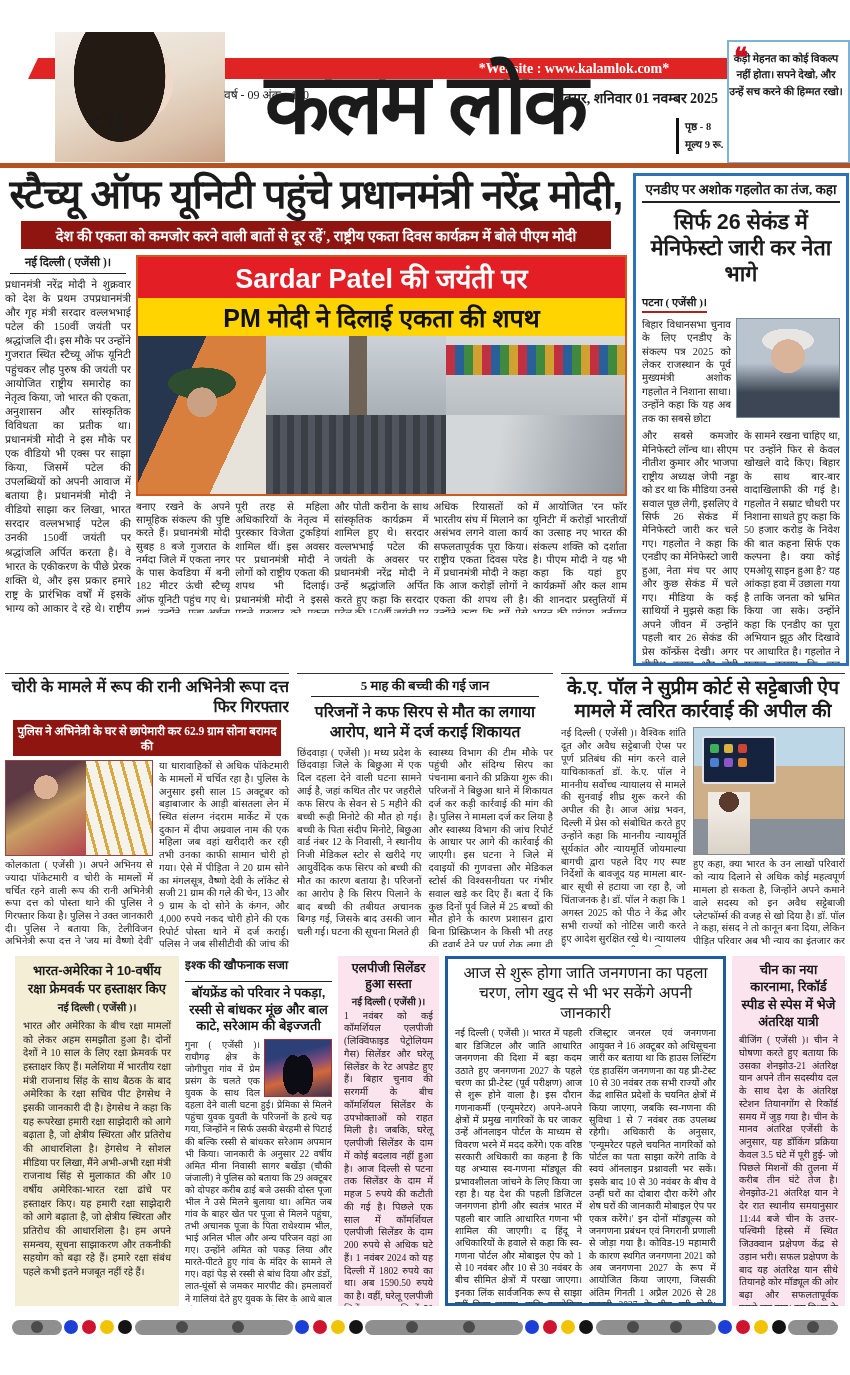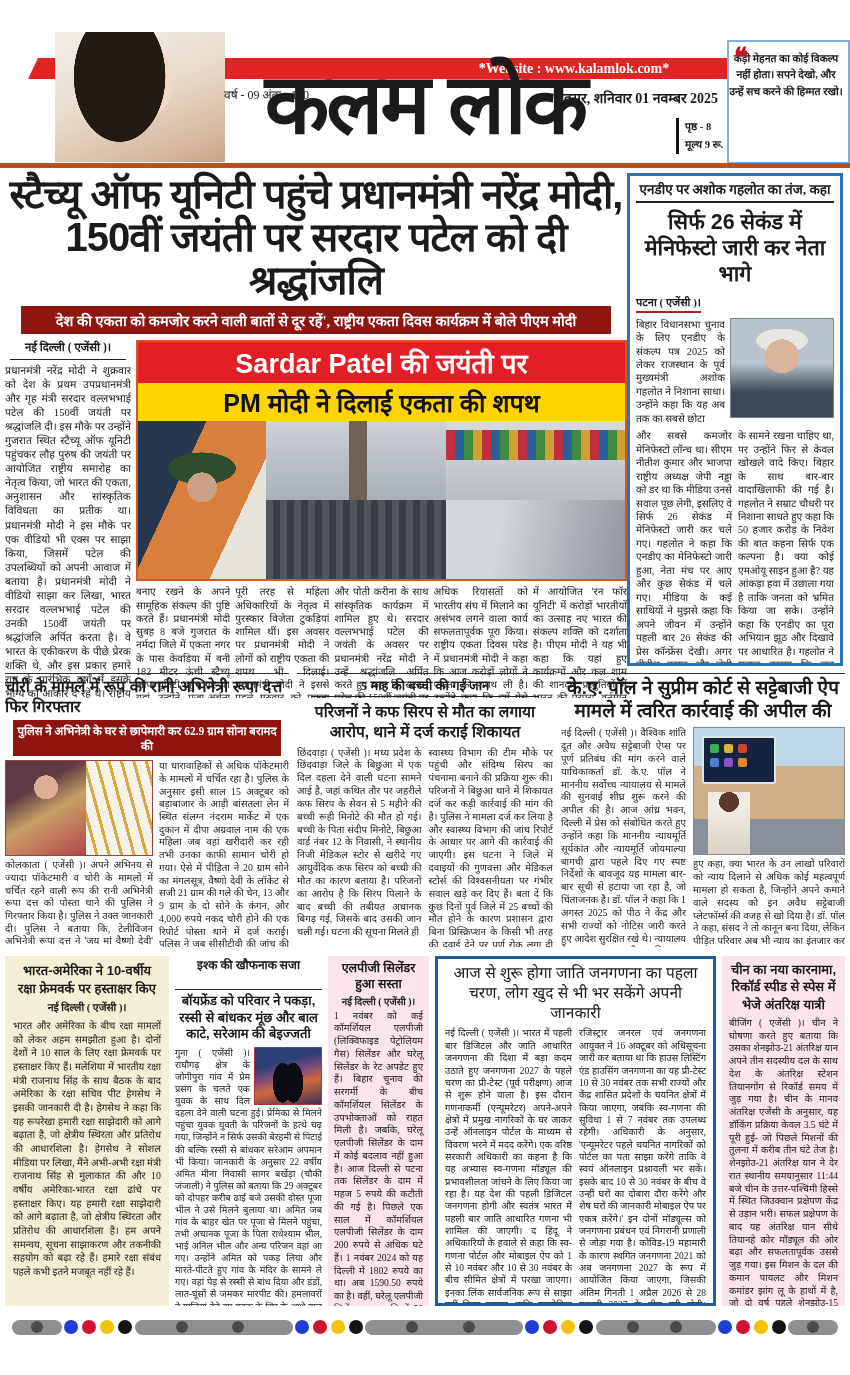--- a/index.html
+++ b/index.html
@@ -57,40 +57,40 @@
      linear-gradient(#ccd2d7,#a9b0b6);}
   .ph-crowd{background:repeating-linear-gradient(90deg,#51565e 0 7px,#3a3e45 7px 14px),
             linear-gradient(#3b3f46,#23262b);}
   .ph-parade{background:
      repeating-linear-gradient(90deg,#c03040 0 9px,#2a6099 9px 18px,#3f8a3f 18px 27px,#d0a030 27px 36px),
      linear-gradient(#d7dbde,#b9bec2);background-size:100% 38%,100% 100%;background-repeat:no-repeat;
      background-position:0 18%,0 0;background-color:#cfd3d6;}
   .ph-road{background:linear-gradient(100deg,#d3d7da 0 30%,#aab0b5 70%,#93999e);}
   .lead-cols{display:flex;gap:5px;margin-top:4px;flex:1;overflow:hidden;}
   .lead-col{flex:1;font-size:10.2px;line-height:1.3;text-align:justify;overflow:hidden;}
-  .gehlot-box{width:216px;flex:none;border:3px solid #2b72bb;padding:4px 6px;
+  .gehlot-box{width:216px;flex:none;margin-left:6px;border:3px solid #2b72bb;padding:4px 6px;
               box-sizing:border-box;overflow:hidden;}
   .gehlot-kicker{font-weight:bold;text-align:center;font-size:13.5px;border-bottom:2px solid #222;padding-bottom:3px;}
   .gehlot-headline{font-family:Liberation Sans, sans-serif;font-weight:800;font-size:21.5px;text-align:center;
                    line-height:1.22;margin:6px 0 4px;}
   .gehlot-dateline{font-weight:bold;font-size:11px;display:inline-block;border-bottom:2px solid #a22;
                    padding-bottom:2px;margin-bottom:5px;}
   .gehlot-intro{display:flex;gap:5px;}
   .gehlot-intro-text{flex:1;font-size:10.2px;line-height:1.32;text-align:justify;}
   .gehlot-photo{width:102px;height:98px;flex:none;border:1px solid #789;background:
      radial-gradient(circle 17px at 50% 38%,#d9b49a 0 99%,transparent 100%),
      radial-gradient(ellipse 26px 12px at 50% 22%,#e8e6e2 0 99%,transparent 100%),
      linear-gradient(#b9c4cf 0 45%,#3c4654 75%);}
   .gehlot-cols{display:flex;gap:6px;margin-top:4px;font-size:10.2px;line-height:1.32;text-align:justify;overflow:hidden;}
   .gehlot-cols>div{flex:1;}
   
   .mid-section{display:flex;gap:8px;padding:0 5px;margin-top:7px;height:274px;}
   .mid-section>div{border-top:1.5px solid #333;overflow:hidden;}
   .roopa-box{width:284px;flex:none;}
-  .roopa-headline{font-family:"Liberation Sans",sans-serif;font-weight:800;font-size:16px;text-align:left;
+  .roopa-headline{font-family:"Liberation Sans",sans-serif;font-weight:800;font-size:16px;text-align:right;
                   line-height:1.22;padding-top:3px;}
   .roopa-subhead{background:#8e1510;color:#fff;font-weight:bold;font-size:11.5px;text-align:center;
                  padding:3px 4px;margin:4px 8px;}
   .roopa-body{display:flex;gap:6px;font-size:9.8px;line-height:1.3;text-align:justify;}
   .roopa-left{width:148px;flex:none;}
   .roopa-photo{width:100%;height:96px;display:flex;border:1px solid #944;margin-bottom:3px;box-sizing:border-box;}
   .ph-actress{flex:1.2;background:
      radial-gradient(circle 12px at 50% 28%,#dcb193 0 99%,transparent 100%),
      linear-gradient(150deg,#5d3a44 0 30%,#c9a065 55%,#b3454f 100%);}
   .ph-jewels{flex:1;background:repeating-linear-gradient(75deg,transparent 0 9px,#d9a93f 9px 12px),#f5f2ea;}
@@ -110,29 +110,29 @@
   .paul-col-right{width:152px;flex:none;}
   .paul-photo{width:100%;height:128px;border:1px solid #888;box-sizing:border-box;position:relative;
      background:linear-gradient(#bfd8e8 0 30%,#cfaf87 30% 72%,#8a9099 72%);margin-bottom:3px;}
   .paul-photo .phone{position:absolute;left:8px;top:8px;width:70px;height:44px;background:#16233f;border:2px solid #dfe4ea;
      border-radius:3px;}
   .paul-photo .phone i{position:absolute;width:9px;height:9px;border-radius:2px;}
   .paul-photo .man{position:absolute;left:14px;bottom:0;width:42px;height:62px;
      background:radial-gradient(circle 10px at 50% 16%,#5a3a2d 0 99%,transparent 100%),
      linear-gradient(#efeae2 30%,#d9d2c6);}
   
-  .bottom-section{display:flex;gap:6px;padding:0 5px;margin-top:9px;height:350px;}
+  .bottom-section{display:flex;gap:6px;padding:0 5px;margin-top:9px;height:350px;margin-left:10px;}
   .bottom-section>div{overflow:hidden;box-sizing:border-box;}
   .defence-box{width:164px;flex:none;background:#f4eed6;padding:6px 8px;}
   .defence-headline{font-family:"Liberation Sans",sans-serif;font-weight:800;font-size:13px;text-align:center;line-height:1.35;}
   .defence-dateline{font-weight:bold;text-align:center;font-size:10.5px;margin:3px 0 5px;}
   .defence-body{font-size:9.9px;line-height:1.38;text-align:justify;}
   .love-box{width:147px;flex:none;}
-  .love-kicker{font-weight:bold;font-size:12px;text-align:center;border-bottom:1.5px solid #222;
-               padding-bottom:16px;margin-bottom:3px;}
+  .love-kicker{font-weight:bold;font-size:12px;text-align:left;border-bottom:1.5px solid #222;
+               padding-bottom:8px;margin-bottom:3px;}
   .love-headline{font-family:"Liberation Sans",sans-serif;font-weight:800;font-size:13px;line-height:1.28;
                  text-align:center;margin-bottom:4px;}
   .love-photo{float:right;width:66px;height:56px;margin:0 0 2px 4px;border:1px solid #a33;background:
      radial-gradient(ellipse 10px 20px at 42% 62%,#0c0c14 0 99%,transparent 100%),
      radial-gradient(ellipse 10px 20px at 58% 62%,#0c0c14 0 99%,transparent 100%),
      linear-gradient(165deg,#2c3f77 0 28%,#7a4a7e 46%,#d2683c 64%,#3c3156 100%);}
   .love-body{font-size:9.3px;line-height:1.3;text-align:justify;}
   .lpg-box{width:101px;flex:none;background:#fce4ee;padding:4px 6px;}
   .lpg-headline{font-family:"Liberation Sans",sans-serif;font-weight:800;font-size:12.5px;text-align:center;line-height:1.3;}
   .lpg-dateline{font-weight:bold;font-size:9.8px;text-align:center;margin:2px 0;}
@@ -175,21 +175,20 @@
       <span class="quote-mark">❝</span>
       <div class="quote-text">कड़ी मेहनत का कोई विकल्प नहीं होता। सपने देखो, और उन्हें सच करने की हिम्मत रखो।</div>
     </div>
     <div class="masthead-rule"></div>
   </div>
 
   <div class="top-section">
     <div class="lead-zone">
       <div class="lead-headline">
         <div>स्टैच्यू ऑफ यूनिटी पहुंचे प्रधानमंत्री नरेंद्र मोदी,</div>
-        <div>150वीं जयंती पर सरदार पटेल को दी श्रद्धांजलि</div>
       </div>
       <div class="lead-subhead">देश की एकता को कमजोर करने वाली बातों से दूर रहें', राष्ट्रीय एकता दिवस कार्यक्रम में बोले पीएम मोदी</div>
       <div class="lead-body">
         <div class="lead-col1">
           <div class="dateline">नई दिल्ली ( एजेंसी )।</div>
           <div>प्रधानमंत्री नरेंद्र मोदी ने शुक्रवार को देश के प्रथम उपप्रधानमंत्री और गृह मंत्री सरदार वल्लभभाई पटेल की 150वीं जयंती पर श्रद्धांजलि दी। इस मौके पर उन्होंने गुजरात स्थित स्टैच्यू ऑफ यूनिटी पहुंचकर लौह पुरुष की जयंती पर आयोजित राष्ट्रीय समारोह का नेतृत्व किया, जो भारत की एकता, अनुशासन और सांस्कृतिक विविधता का प्रतीक था। प्रधानमंत्री मोदी ने इस मौके पर एक वीडियो भी एक्स पर साझा किया, जिसमें पटेल की उपलब्धियों को अपनी आवाज में बताया है। प्रधानमंत्री मोदी ने वीडियो साझा कर लिखा, भारत सरदार वल्लभभाई पटेल की उनकी 150वीं जयंती पर श्रद्धांजलि अर्पित करता है। वे भारत के एकीकरण के पीछे प्रेरक शक्ति थे, और इस प्रकार हमारे राष्ट्र के प्रारंभिक वर्षों में इसके भाग्य को आकार दे रहे थे। राष्ट्रीय अखंडता, सुशासन और जनसेवा के प्रति उनकी अटूट प्रतिबद्धता पीढ़ियों को प्रेरित करती रहेगी। हम अखंड, सशक्त और आत्मनिर्भर भारत के उनके दृष्टिकोण को</div>
         </div>
         <div class="lead-center">
           <div class="photo-unit">
             <div class="banner-red">Sardar Patel की जयंती पर</div>

